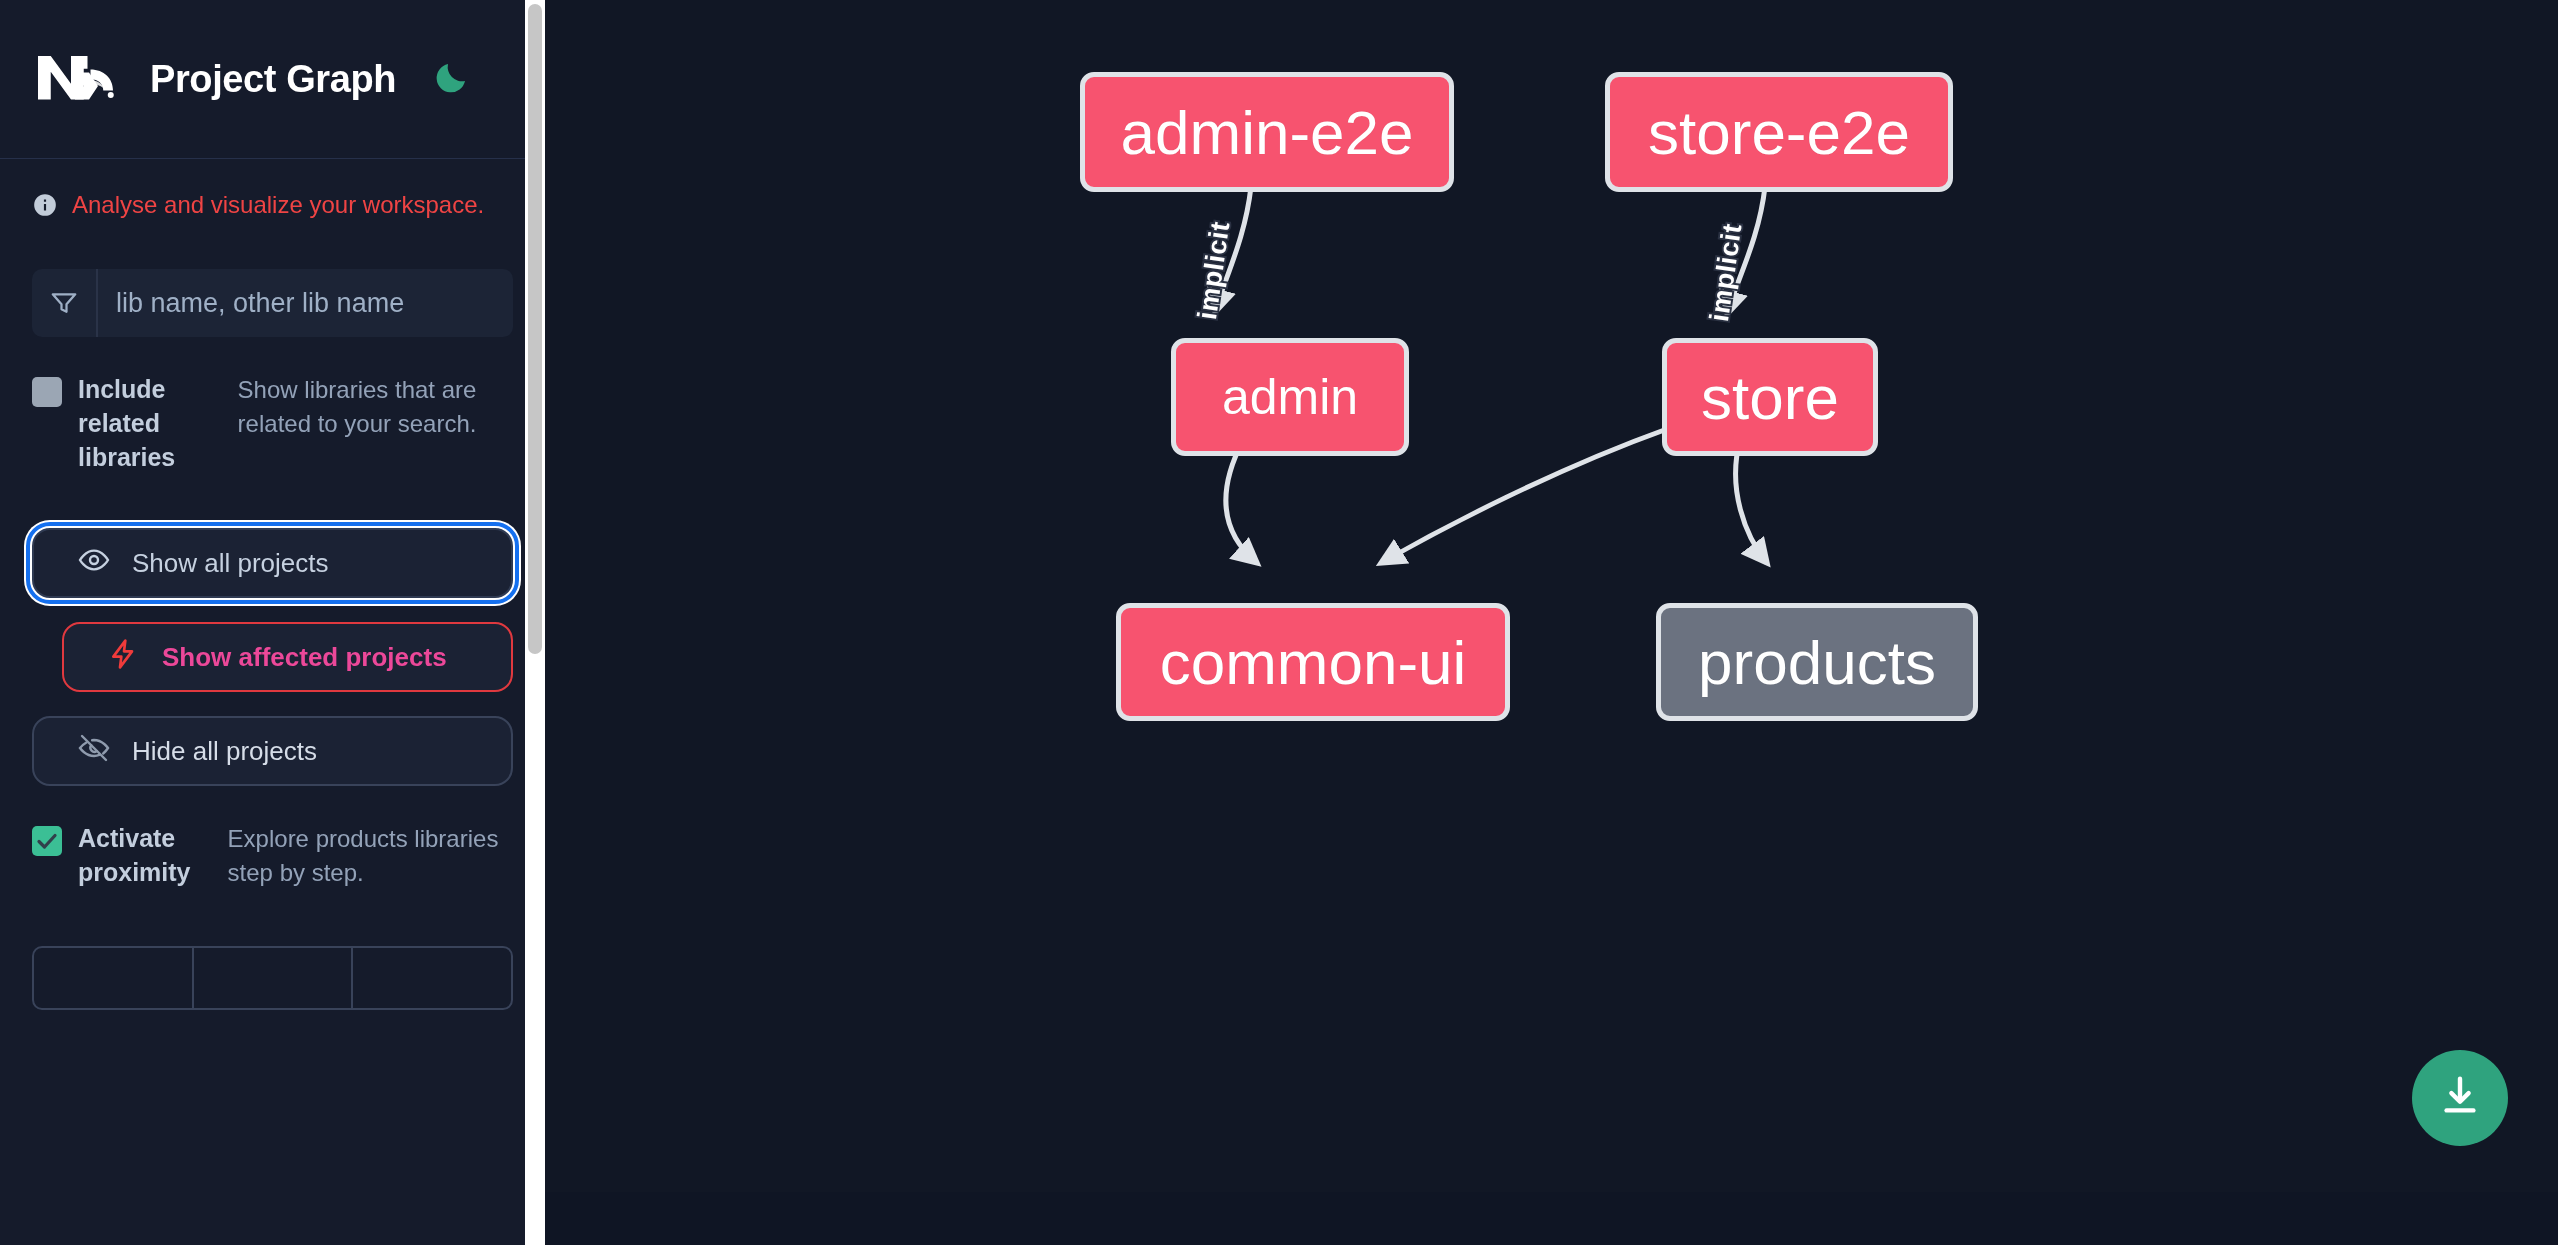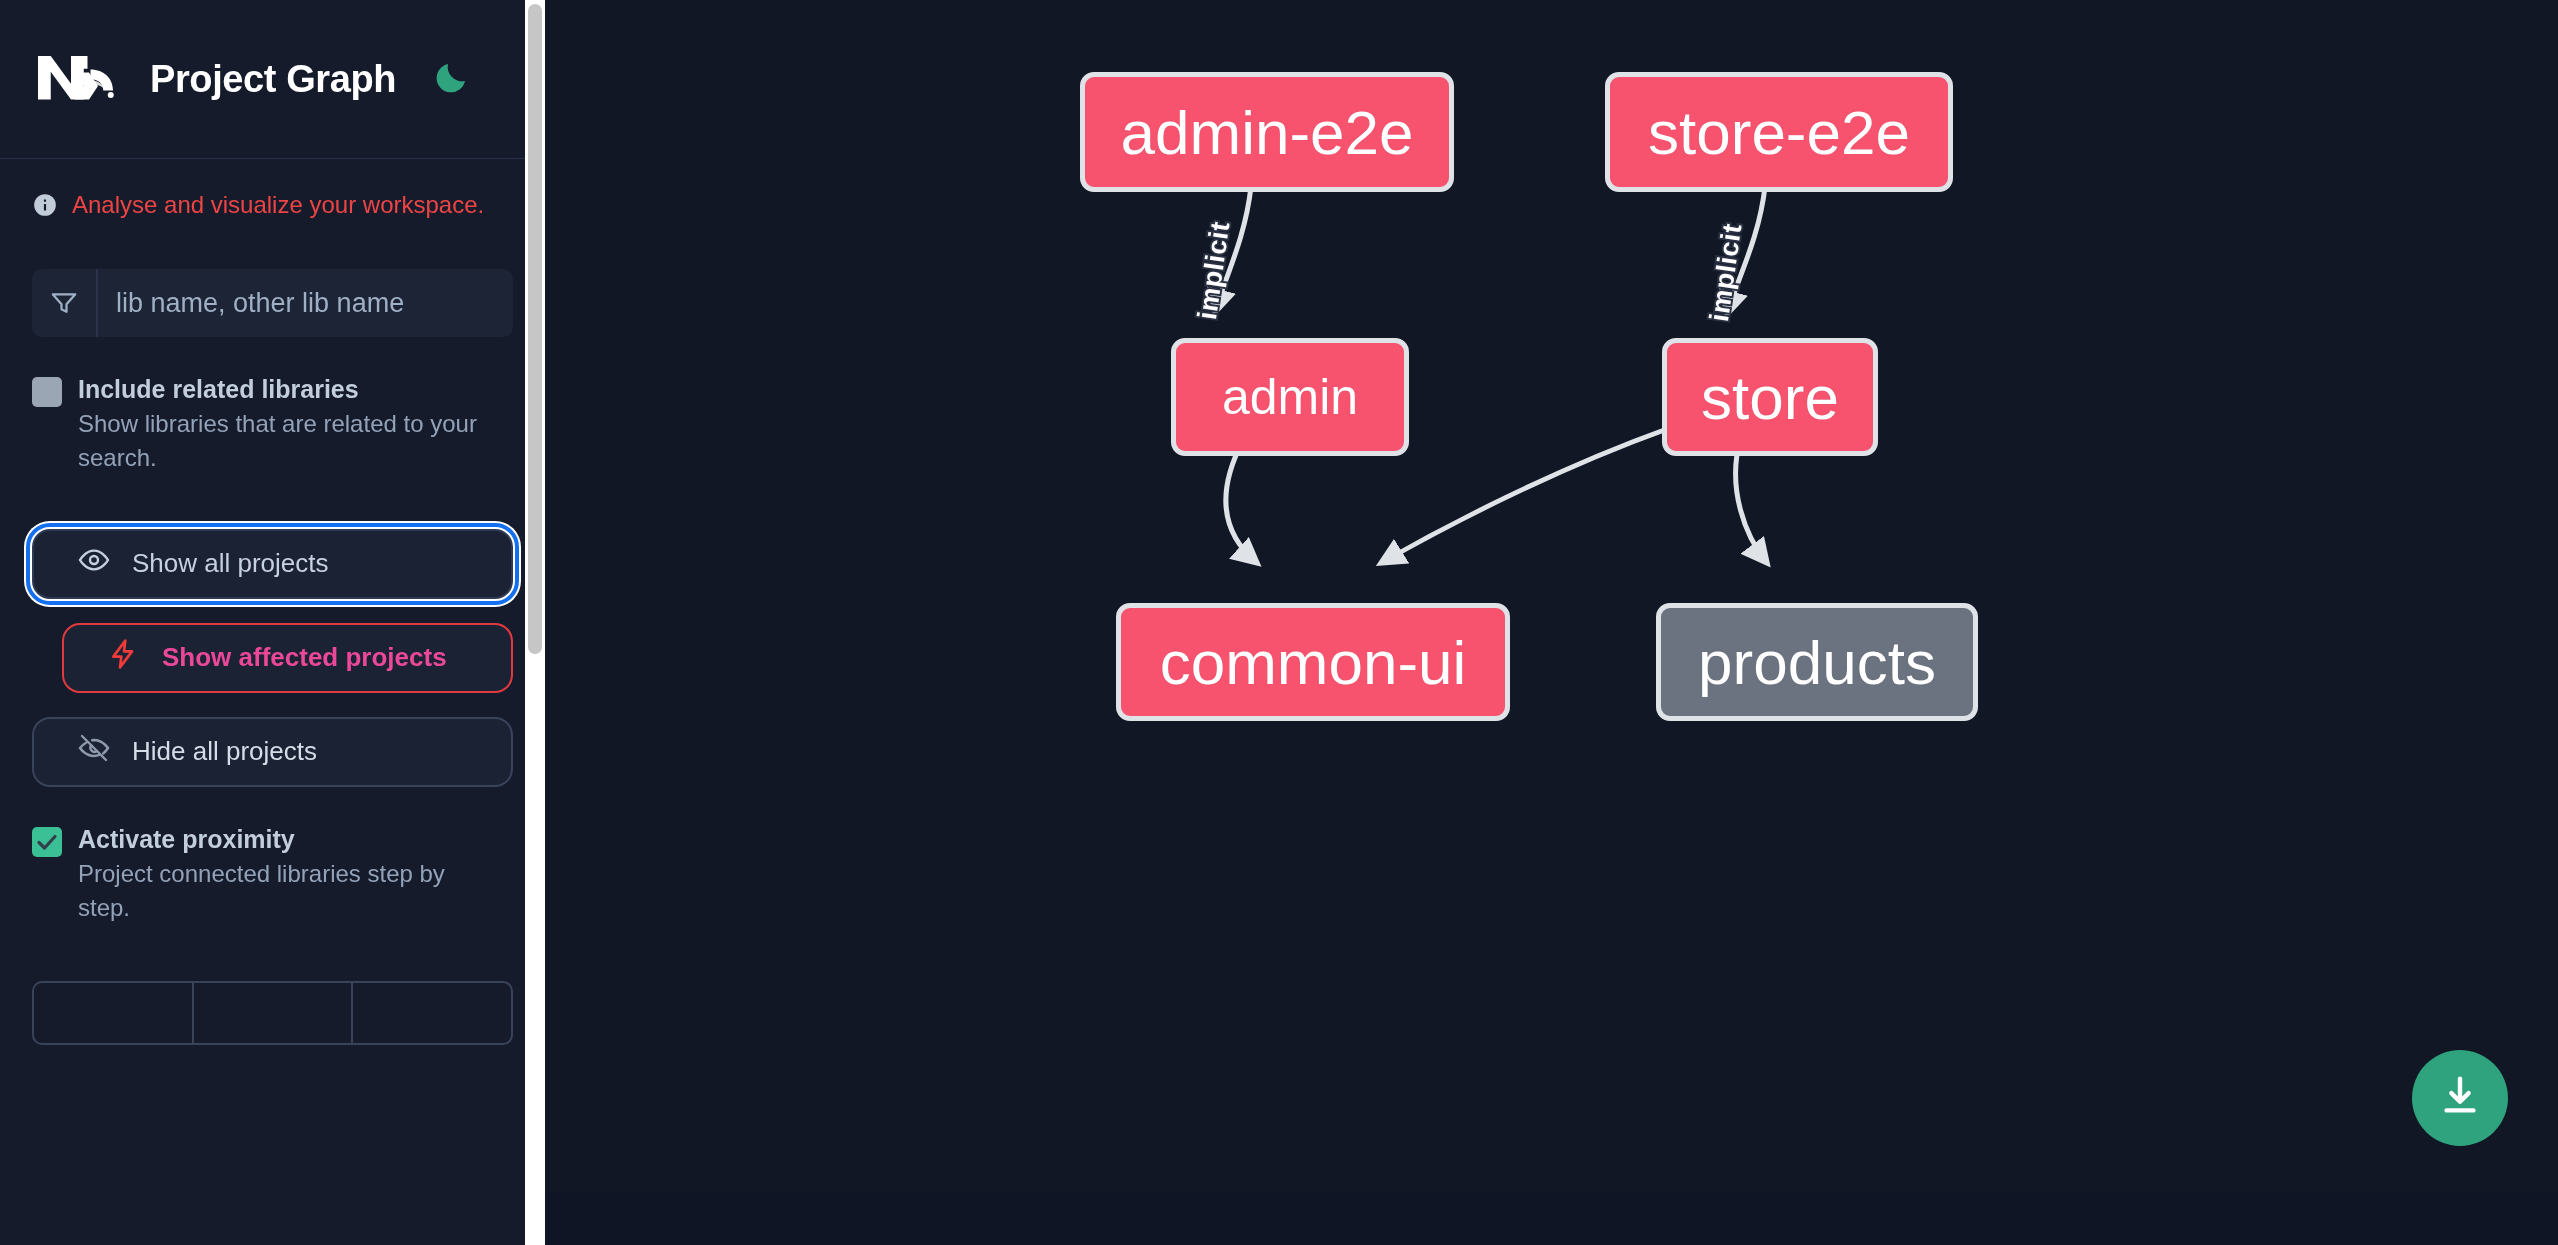--- a/index.html
+++ b/index.html
@@ -70,21 +70,21 @@
   .check-row { display: flex; gap: 16px; margin-top: 36px; }
   .checkbox {
     width: 30px; height: 30px; flex: 0 0 30px; margin-top: 4px;
     border-radius: 5px; cursor: pointer;
     display: flex; align-items: center; justify-content: center;
   }
   .checkbox.muted { background: #9ba6b4; }
   .checkbox.empty  { background: #ffffff; border: 2px solid #6b7687; }
   .checkbox.checked{ background: #3bbf95; }
   .checkbox.checked svg { width: 24px; height: 24px; }
-  .check-texts { display: flex; flex-direction: column; justify-content: flex-end; }
+  .check-texts { display: flex; flex-direction: row; justify-content: flex-end; }
   .check-label { color: #c3cedd; font-size: 25px; font-weight: 700; line-height: 1.35; }
   .check-desc  { color: #93a2b8; font-size: 24px; line-height: 1.42; max-width: 420px; }
 
   .btn-group { margin-top: 54px; display: flex; flex-direction: column; gap: 24px; }
   .btn {
     height: 70px; border-radius: 18px; display: flex; align-items: center;
     gap: 22px; padding-left: 44px; cursor: pointer;
     font-size: 26px; background: #1b2234;
   }
   .btn svg { width: 32px; height: 32px; flex: 0 0 32px; }
@@ -235,21 +235,21 @@
 
 
       <div class="check-row">
         <span class="checkbox checked">
           <svg viewBox="0 0 24 24" fill="none" stroke="#31404b" stroke-width="3.2" stroke-linecap="round" stroke-linejoin="round">
             <path d="M4 12.5l5.5 5.5L20 6.5"></path>
           </svg>
         </span>
         <span class="check-texts">
           <span class="check-label">Activate proximity</span>
-          <span class="check-desc">Project connected libraries step by step.</span>
+          <span class="check-desc">Explore products libraries step by step.</span>
         </span>
       </div>
 
       <div class="segmented">
         <div></div>
         <div></div>
         <div></div>
       </div>
     </div>
 

